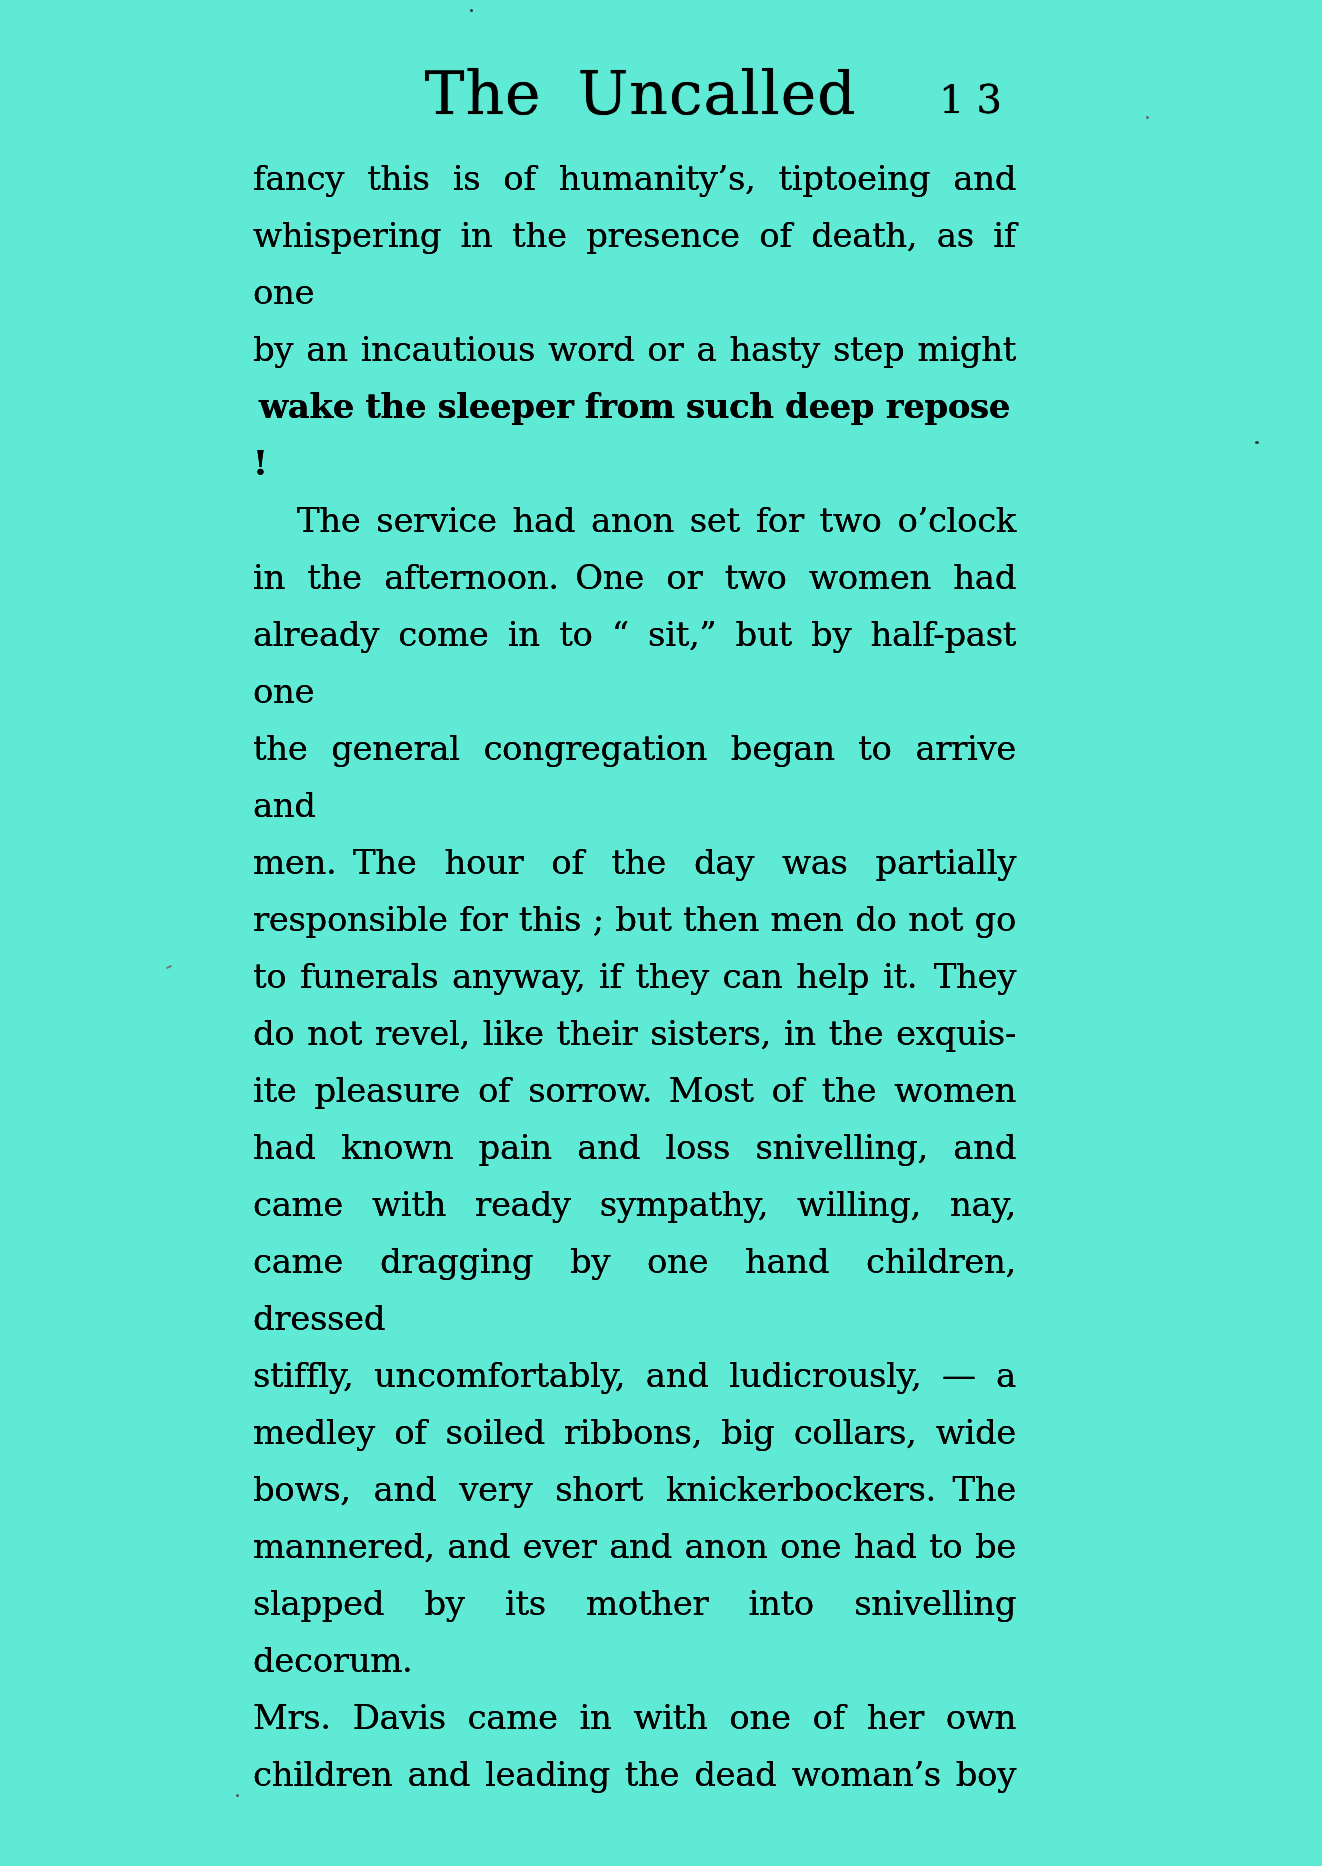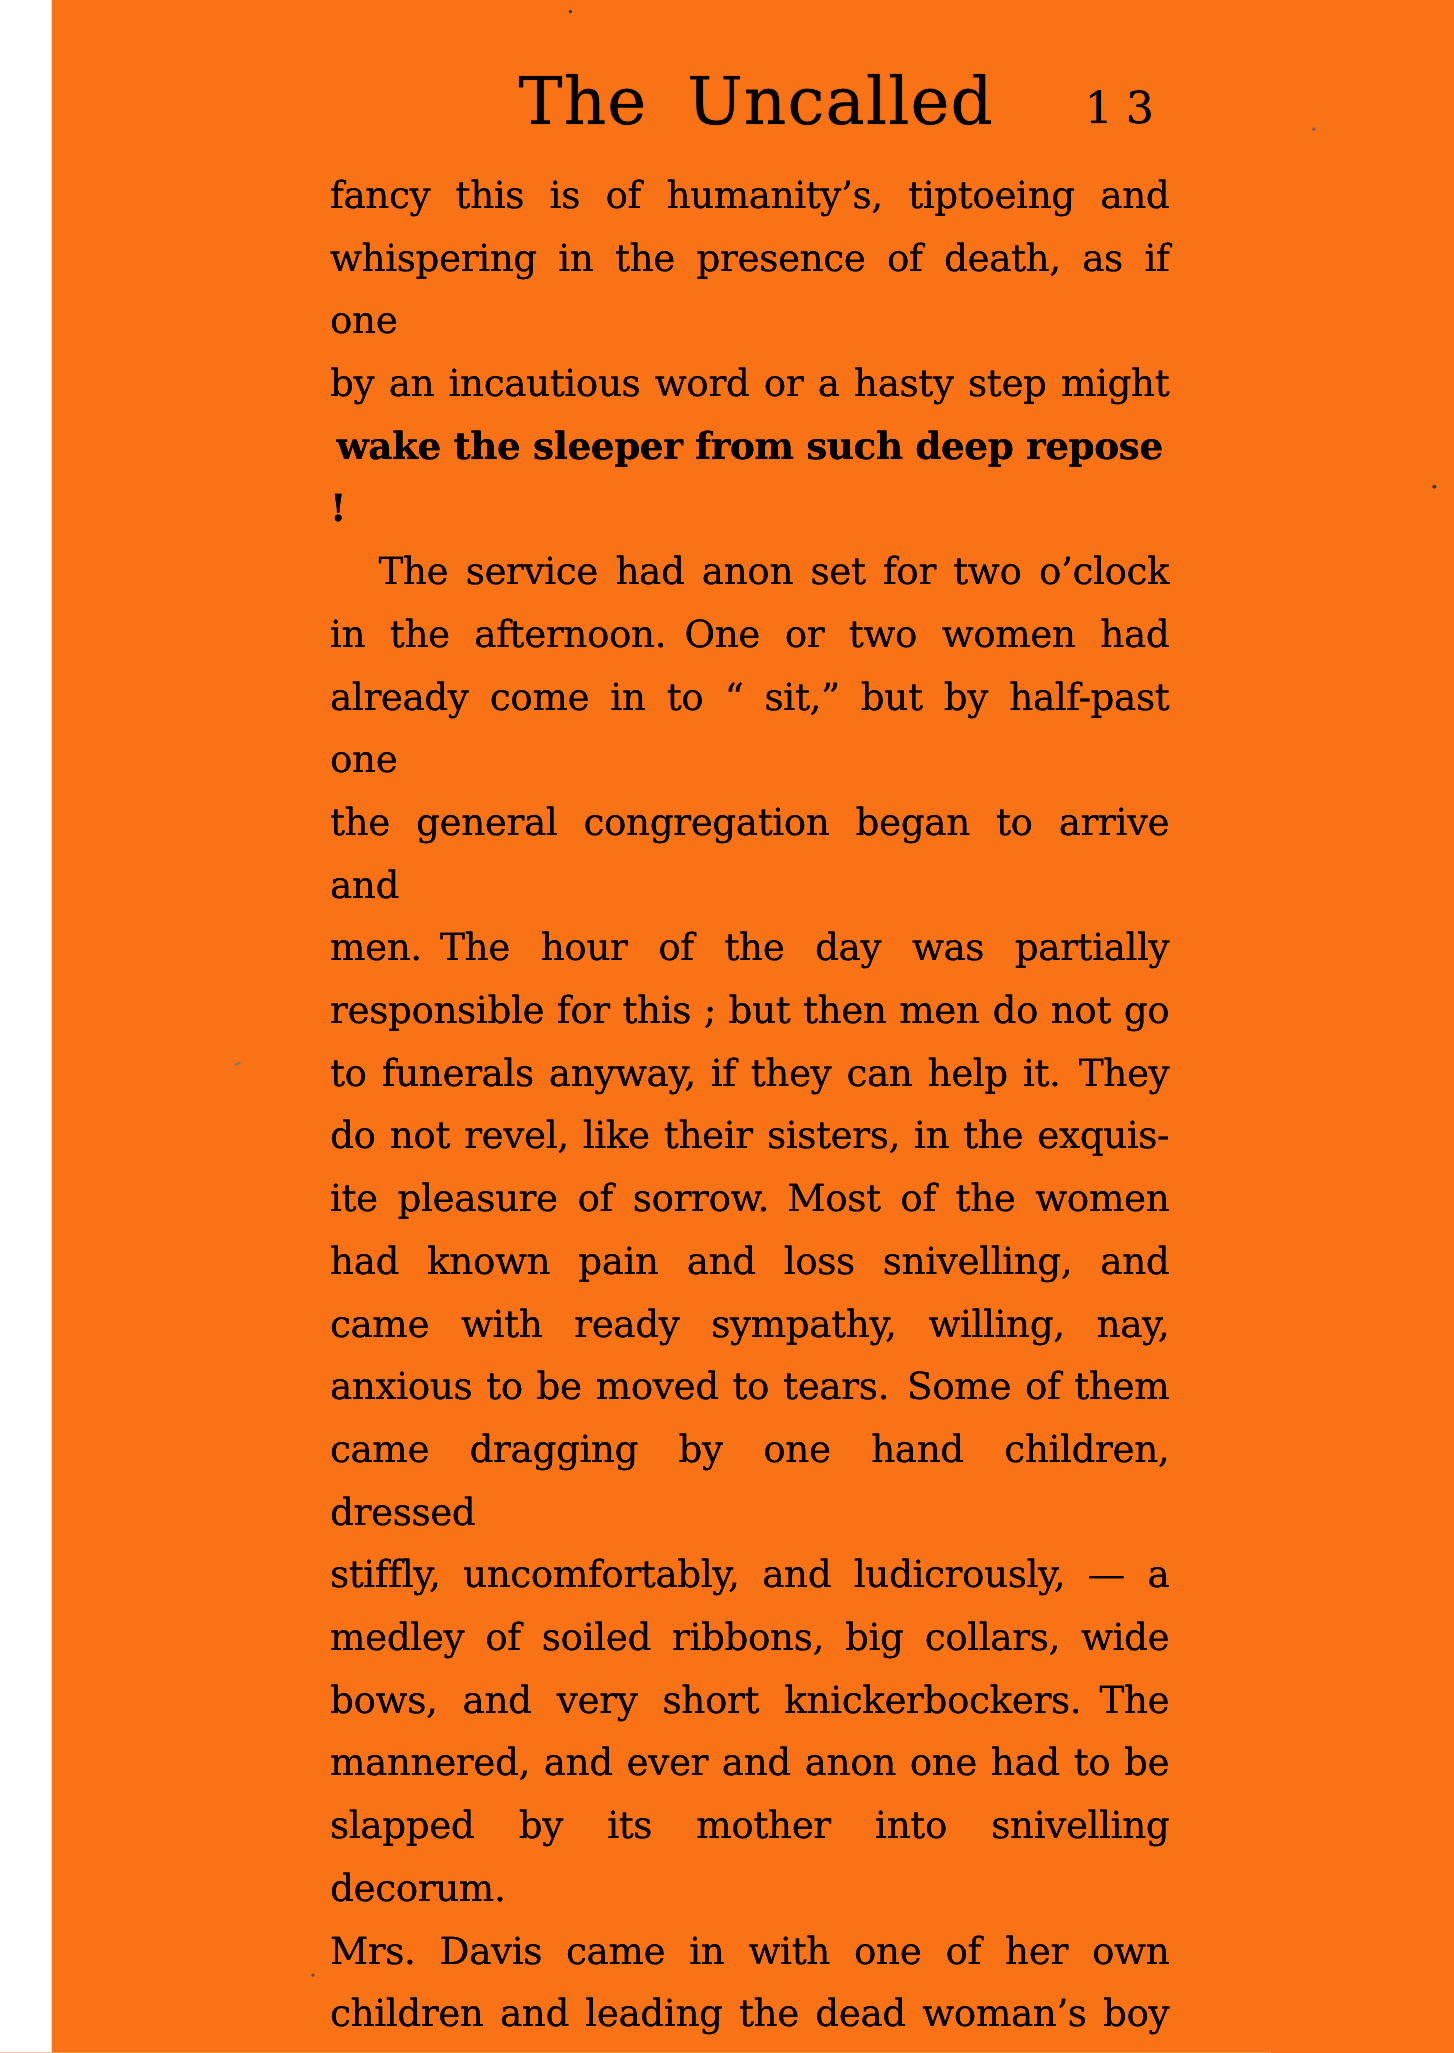--- a/index.html
+++ b/index.html
@@ -6,22 +6,21 @@
   body {
     width: 1322px; height: 1866px;
     background: #ffffff;
     overflow: hidden;
     font-family: "DejaVu Serif", serif;
     color: #000;
     position: relative;
   }
   .page {
     position: absolute; inset: 0;
-    background: #f97316;
-    margin-left: 47px;
+    background: #5eead4;
   }
   .running-header {
     position: absolute;
     left: 253px; top: 48px;
     width: 763px; height: 100px;
   }
   .page-title {
     display: block;
     text-align: center;
     font-size: 60px;
@@ -88,21 +87,20 @@
       <div class="line">in the afternoon. One or two women had</div>
       <div class="line">already come in to “ sit,” but by half-past one</div>
       <div class="line">the general congregation began to arrive and</div>
       <div class="line">men. The hour of the day was partially</div>
       <div class="line">responsible for this ; but then men do not go</div>
       <div class="line">to funerals anyway, if they can help it. They</div>
       <div class="line">do not revel, like their sisters, in the exquis-</div>
       <div class="line">ite pleasure of sorrow. Most of the women</div>
       <div class="line">had known pain and loss snivelling, and</div>
       <div class="line">came with ready sympathy, willing, nay,</div>
-      <div class="line">anxious to be moved to tears. Some of them</div>
       <div class="line">came dragging by one hand children, dressed</div>
       <div class="line">stiffly, uncomfortably, and ludicrously, — a</div>
       <div class="line">medley of soiled ribbons, big collars, wide</div>
       <div class="line">bows, and very short knickerbockers. The</div>
       <div class="line">mannered, and ever and anon one had to be</div>
       <div class="line">slapped by its mother into snivelling decorum.</div>
       <div class="line">Mrs. Davis came in with one of her own</div>
       <div class="line">children and leading the dead woman’s boy</div>
     </div>
 

